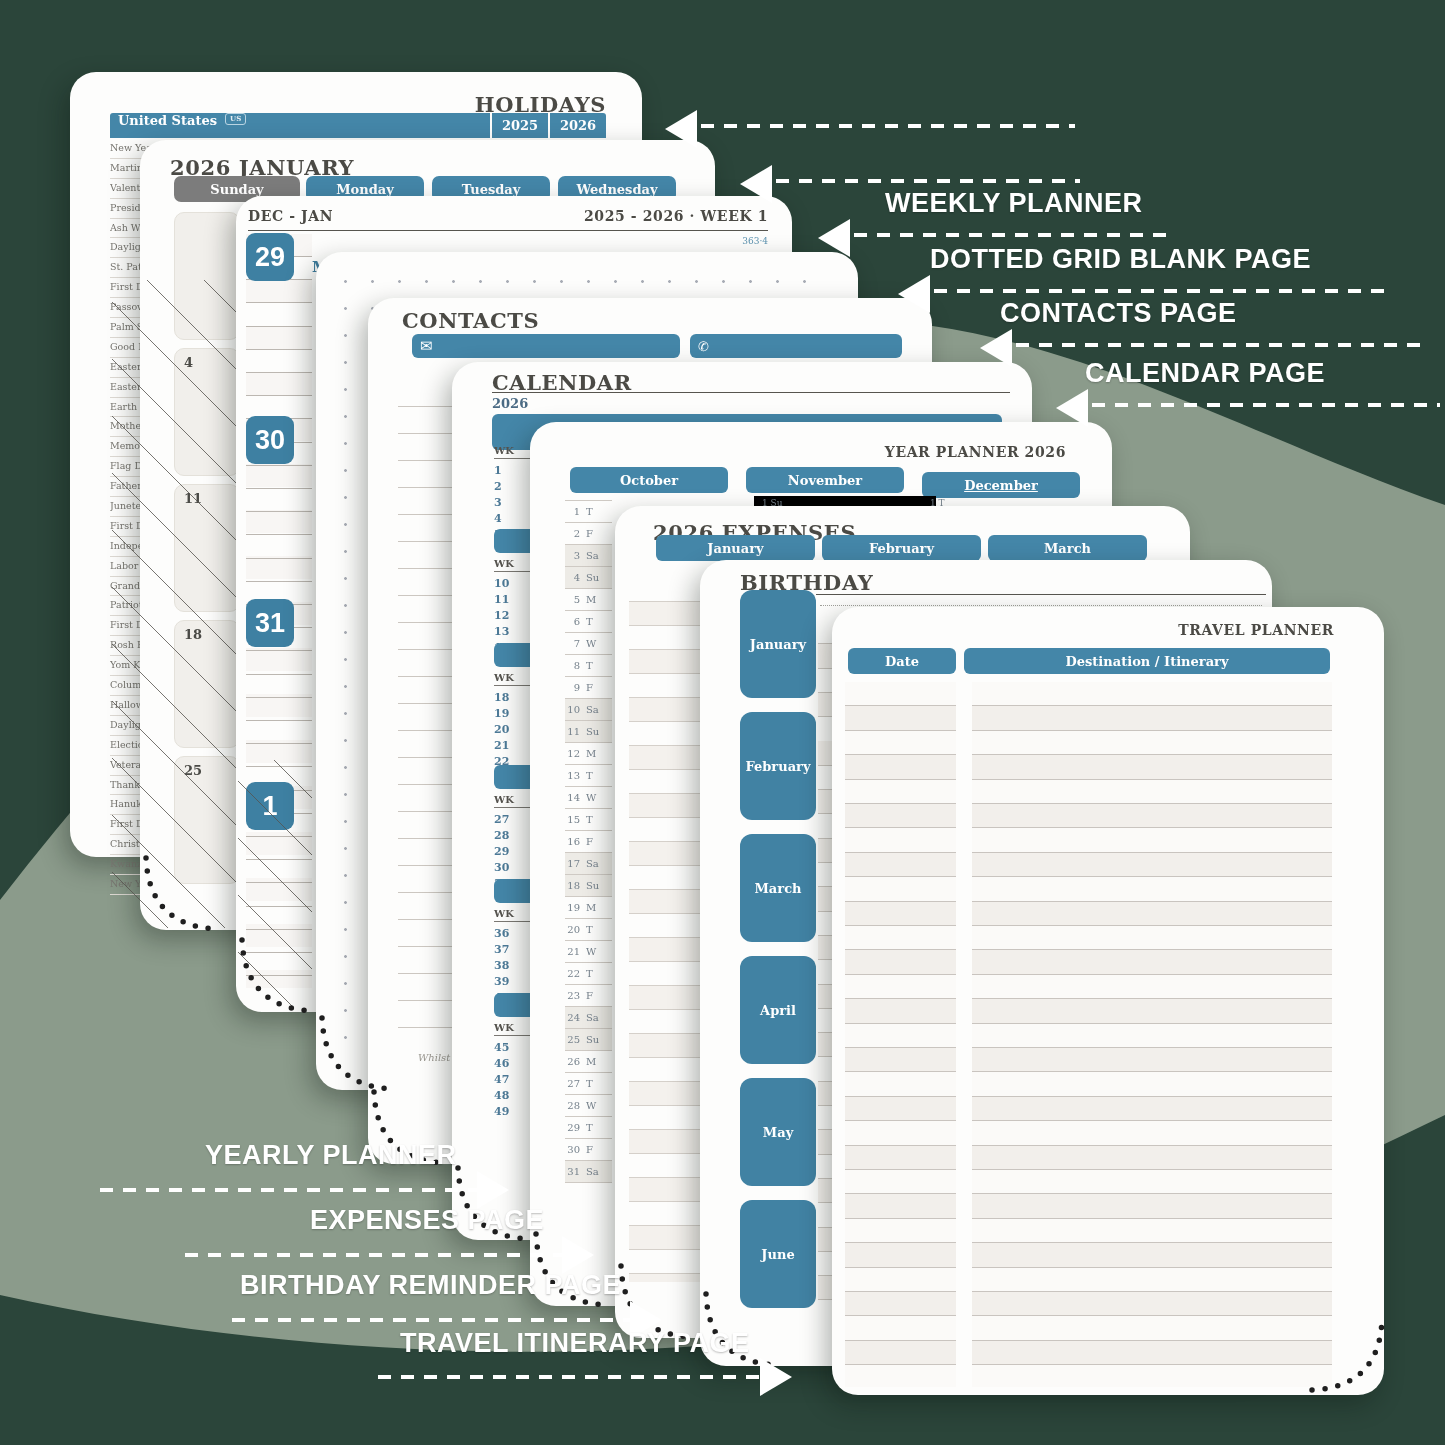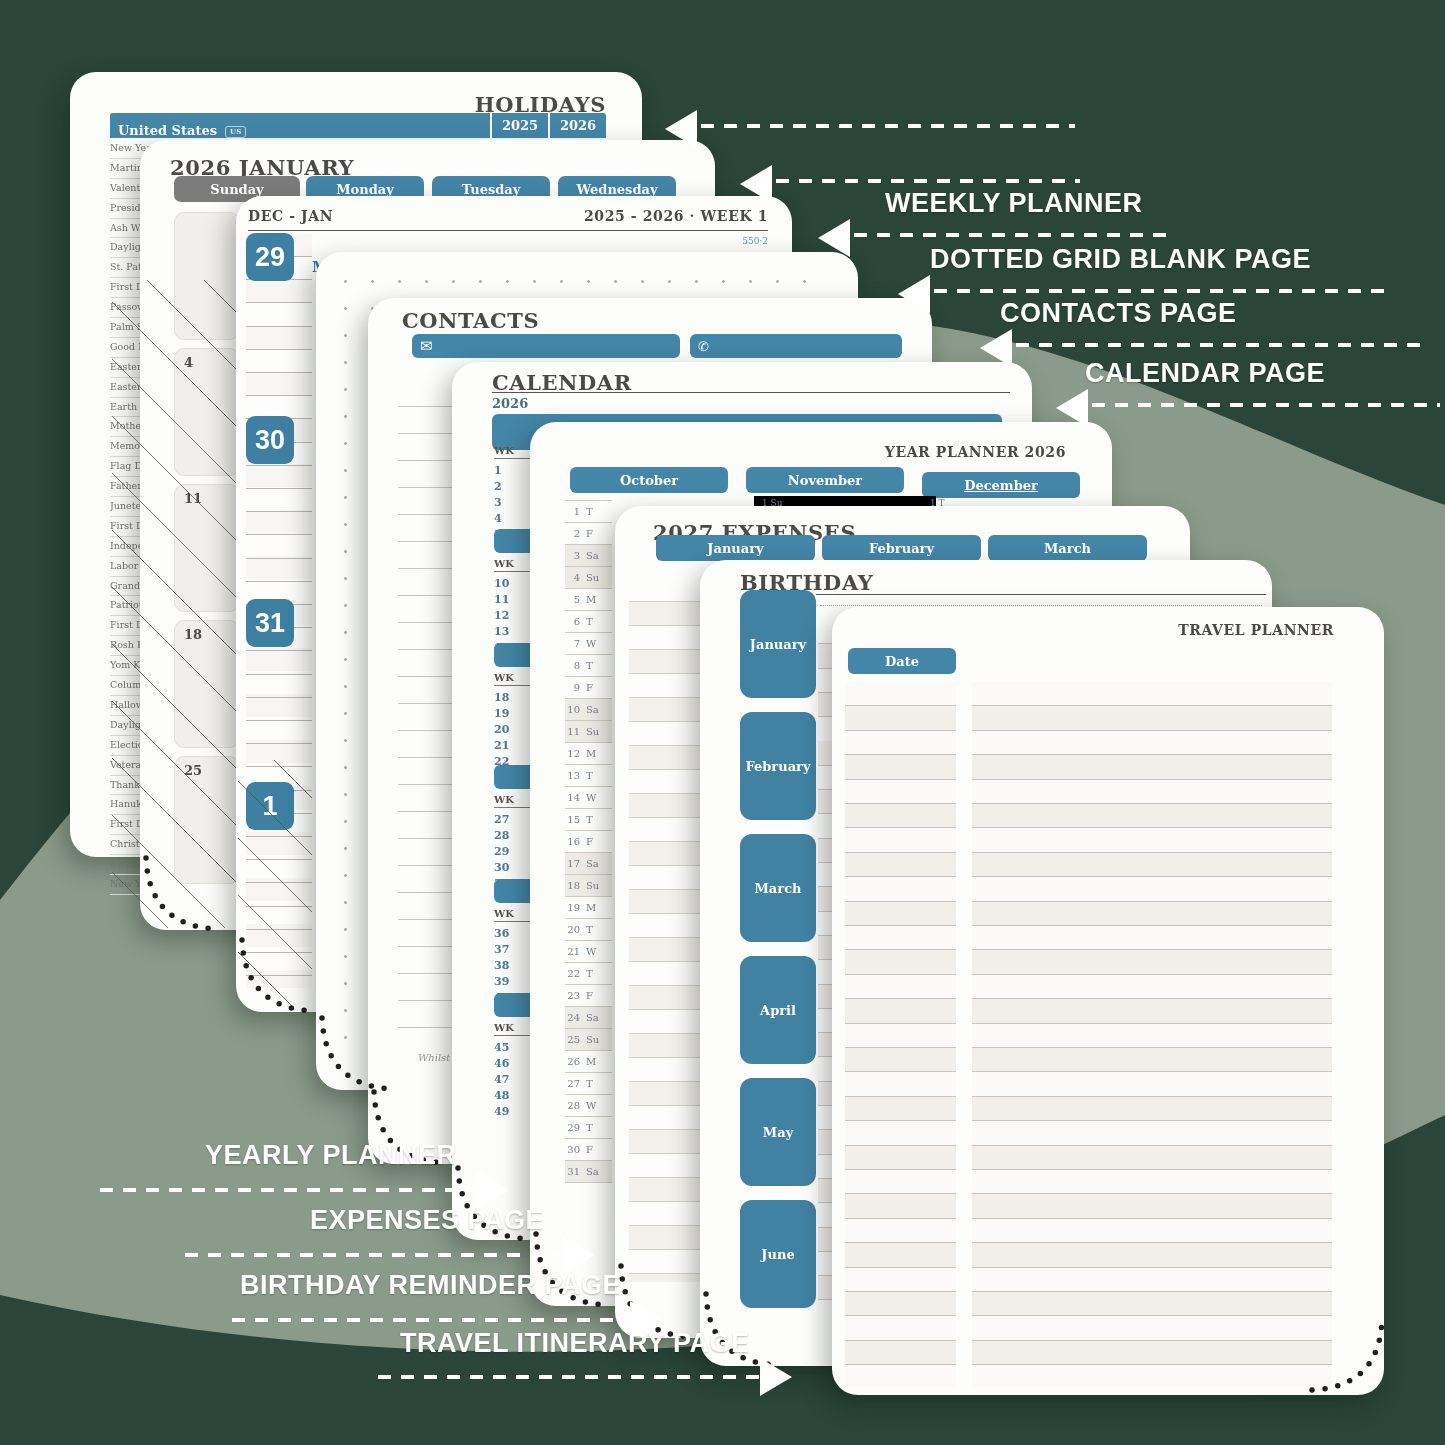--- a/index.html
+++ b/index.html
@@ -9,21 +9,21 @@
   .page{position:absolute;background:#fdfdfc;border-radius:26px;
     box-shadow:-6px 10px 26px rgba(8,18,12,.32);}
   .ptitle{position:absolute;font-family:"DejaVu Serif",serif;font-weight:bold;
     color:#4b4a45;font-size:21px;letter-spacing:.6px;white-space:nowrap;}
   .teal{background:#4486a8;}
   .pill{position:absolute;background:#4486a8;border-radius:6px;color:#fff;
     font-family:"DejaVu Serif",serif;font-weight:bold;font-size:13px;
     display:flex;align-items:center;justify-content:center;white-space:nowrap;}
   
   .holbar{position:absolute;left:40px;top:41px;right:36px;height:25px;border-radius:3px 3px 0 0;
-    display:flex;align-items:flex-end;color:#fff;font-family:"DejaVu Serif",serif;font-weight:bold;font-size:13px;}
+    display:flex;align-items:flex-start;color:#fff;font-family:"DejaVu Serif",serif;font-weight:bold;font-size:13px;}
   .holbar .cname{padding-left:8px;}
   .badge{margin-left:8px;border:1px solid #cfe3ee;border-radius:3px;font-size:7px;padding:0 4px;line-height:10px;opacity:.85;}
   .ycol{position:absolute;top:0;height:100%;border-left:2px solid #fdfdfc;
     display:flex;align-items:center;justify-content:center;font-size:13px;}
   .hrows{position:absolute;left:40px;top:67px;right:36px;}
   .hrow{height:18.9px;border-bottom:1px solid #ddd9d3;font-family:"DejaVu Serif",serif;
     font-size:9.5px;color:#77756f;line-height:18px;white-space:nowrap;overflow:hidden;}
   .hdots{position:absolute;top:70px;right:44px;font-size:9px;color:#9aa4a8;letter-spacing:26px;}
   
   .mtab{position:absolute;height:26px;border-radius:7px;display:flex;align-items:center;
@@ -180,21 +180,21 @@
         <div class="mcell">25</div>
       </div>
   </div>
 
   <div class="hatch" style="left:112px;top:280px;width:124px;height:648px"></div>
 
   <div class="page" style="left:236px;top:196px;width:556px;height:816px">
     <div class="ptitle" style="top:12px;left:12px;font-size:14px">DEC - JAN</div>
     <div class="ptitle" style="top:12px;right:24px;font-size:14px">2025 - 2026 · WEEK 1</div>
     <div class="wunder"></div>
-    <div class="wnote">550·2</div>
+    <div class="wnote">363·4</div>
     <div class="wlines"></div>
     <div class="wsqs">
 
     <div class="wsq">29</div>
         <div class="wsq">30</div>
         <div class="wsq">31</div>
         <div class="wsq">1</div>
       </div>
     <div class="wday">M</div>
   </div>
@@ -431,21 +431,21 @@
           <span class="ow">F</span>
         </div>
         <div class="yrow we">
           <span class="on">31</span>
           <span class="ow">Sa</span>
         </div>
       </div>
   </div>
 
   <div class="page" style="left:615px;top:506px;width:575px;height:832px">
-    <div class="ptitle" style="top:14px;left:38px">2027 EXPENSES</div>
+    <div class="ptitle" style="top:14px;left:38px">2026 EXPENSES</div>
     <div>
 
     <div class="pill expill" style="top: 29px; width: 159px; height: 26px; left: 41px;">January</div>
         <div class="pill expill" style="top: 29px; width: 159px; height: 26px; left: 207px;">February</div>
         <div class="pill expill" style="top: 29px; width: 159px; height: 26px; left: 373px;">March</div>
       </div>
     <div class="exprows"></div>
   </div>
 
   <div class="page" style="left:700px;top:560px;width:572px;height:806px">
@@ -460,20 +460,21 @@
         <div class="bmonth">March</div>
         <div class="bmonth">April</div>
         <div class="bmonth">May</div>
         <div class="bmonth">June</div>
       </div>
   </div>
 
   <div class="page" style="left:832px;top:607px;width:552px;height:788px">
     <div class="ptitle" style="top:15px;right:50px;font-size:14px">TRAVEL PLANNER</div>
     <div class="pill" style="left:16px;top:41px;width:108px;height:26px">Date</div>
+    <div class="pill" style="left:132px;top:41px;right:54px;height:26px">Destination / Itinerary</div>
     <div class="trows" style="left:13px;width:111px"></div>
     <div class="trows" style="left:140px;right:52px"></div>
   </div>
 
   <svg class="toplayer" width="1445" height="1445">
     <g fill="none" stroke="#1f1f1f" stroke-width="5.5" stroke-linecap="round" stroke-dasharray="0 13">
       <path d="M146,858 Q149,925 216,929"></path>
       <path d="M242,940 Q245,1007 312,1011"></path>
       <path d="M322,1018 Q325,1085 392,1089"></path>
       <path d="M374,1092 Q377,1159 444,1163"></path>

